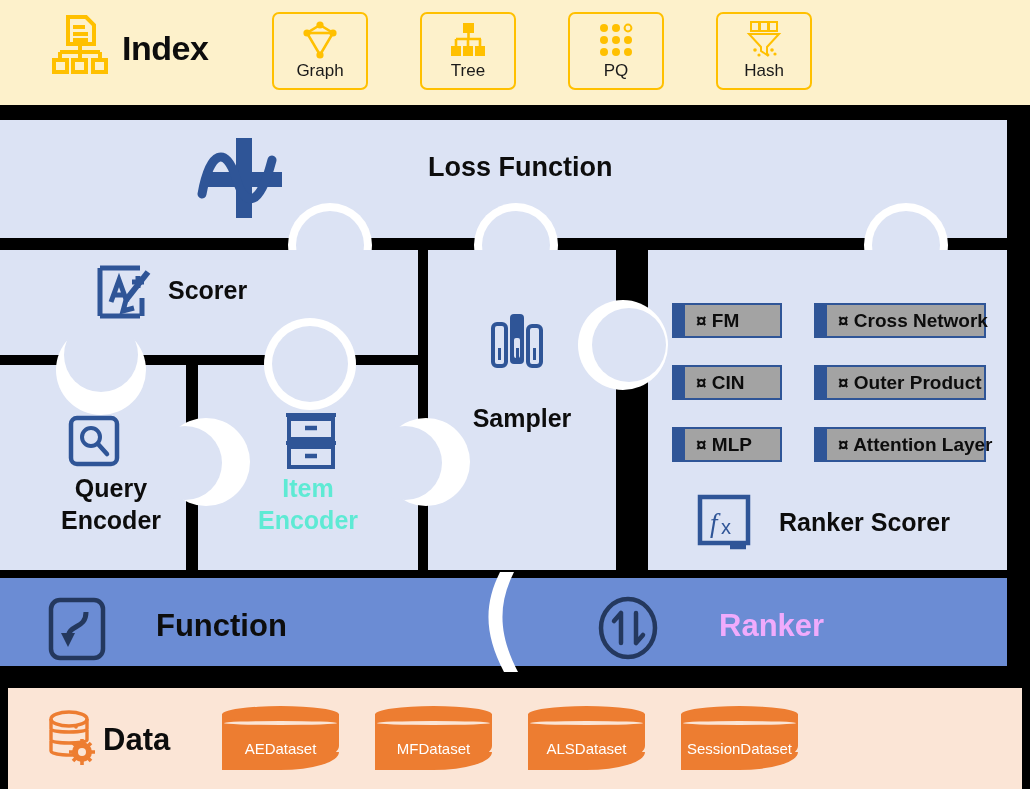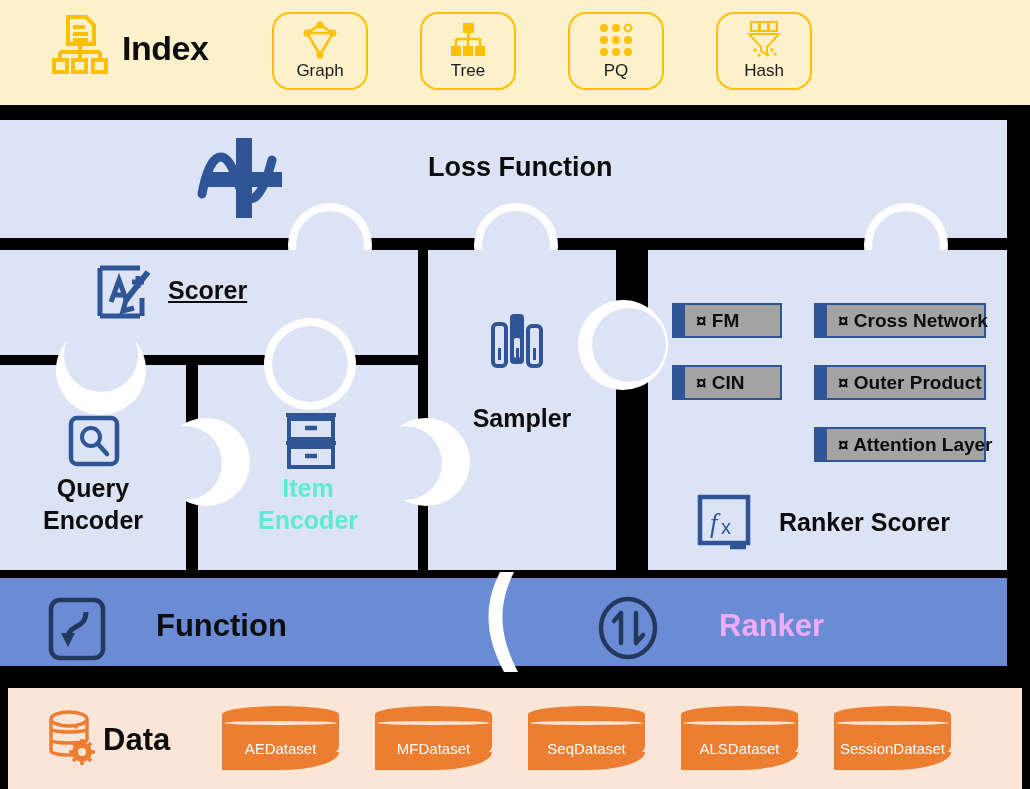--- a/index.html
+++ b/index.html
@@ -4,21 +4,21 @@
 <style>
   html,body{margin:0;padding:0;background:#000;}
   body{width:1030px;height:789px;font-family:"Liberation Sans",sans-serif;overflow:hidden;}
   .stage{position:relative;width:1030px;height:657px;background:#000;}
 
   
   .index-band{position:absolute;left:0;top:0;width:1030px;height:105px;background:#FDF1CB;}
   .index-logo{position:absolute;left:52px;top:14px;display:flex;align-items:center;gap:14px;}
   .index-title{font-size:34px;font-weight:bold;color:#0d0d0d;letter-spacing:-.5px;}
   .idx-cards{position:absolute;left:272px;top:12px;display:flex;gap:52px;}
-  .idx-card{width:96px;height:78px;border:2.5px solid #FFC000;border-radius:18px;
+  .idx-card{width:96px;height:78px;border:2.5px solid #FFC000;border-radius:7px;
             background:#FDF1CB;display:flex;flex-direction:column;align-items:center;
             justify-content:flex-start;padding-top:6px;box-sizing:border-box;}
   .idx-card-label{font-size:17px;color:#1a1a1a;margin-top:1px;}
   .idx-ico{height:40px;display:flex;align-items:center;justify-content:center;}
 
   
   .loss-row{position:absolute;left:0;top:120px;width:1007px;height:118px;background:#DCE3F4;}
   .loss-ico{position:absolute;left:196px;top:136px;}
   .loss-label{position:absolute;left:428px;top:152px;font-size:27px;font-weight:bold;color:#0d0d0d;}
 
@@ -29,24 +29,24 @@
   .p-scorer{left:0;top:0;width:418px;height:105px;}
   .p-query {left:0;top:115px;width:186px;height:205px;}
   .p-item  {left:198px;top:115px;width:220px;height:205px;}
   .p-samp  {left:428px;top:0;width:188px;height:320px;}
   .p-rank  {left:648px;top:0;width:359px;height:320px;}
 
   
   .knob{position:absolute;background:#fff;border-radius:50%;}
   .knob-in{position:absolute;background:#DCE3F4;border-radius:50%;}
 
-  .lbl-scorer{position:absolute;left:168px;top:276px;font-size:25px;font-weight:bold;color:#0d0d0d;text-decoration:underline;}
+  .lbl-scorer{position:absolute;left:168px;top:276px;font-size:25px;font-weight:bold;color:#0d0d0d;}
   .ico-scorer{position:absolute;left:96px;top:264px;}
   .ico-query{position:absolute;left:68px;top:415px;}
-  .lbl-query{position:absolute;left:0px;top:472px;width:186px;text-align:center;
+  .lbl-query{position:absolute;left:18px;top:472px;width:186px;text-align:center;
              font-size:25px;font-weight:bold;color:#0d0d0d;line-height:1.28;}
   .ico-item{position:absolute;left:283px;top:410px;}
   .lbl-item{position:absolute;left:198px;top:472px;width:220px;text-align:center;
             font-size:25px;font-weight:bold;color:#5eead4;line-height:1.28;}
   .ico-samp{position:absolute;left:488px;top:310px;}
   .lbl-samp{position:absolute;left:428px;top:404px;width:188px;text-align:center;
             font-size:25px;font-weight:bold;color:#0d0d0d;}
 
   
   .chips{position:absolute;left:672px;top:303px;}
@@ -280,20 +280,23 @@
 
   <div class="chips">
     <div class="chipcols">
       <div class="col-a">
         <div class="chip">
           <span>¤ FM</span>
           </div>
         <div class="chip">
           <span>¤ CIN</span>
           </div>
+        <div class="chip">
+          <span>¤ MLP</span>
+          </div>
       </div>
       <div class="col-b">
         <div class="chip">
           <span>¤ Cross Network</span>
           </div>
         <div class="chip">
           <span>¤ Outer Product</span>
           </div>
         <div class="chip">
           <span>¤ Attention Layer</span>
@@ -369,27 +372,20 @@
       <div class="cyl-bot"></div>
       <div class="cyl-top"></div>
       <div class="cyl-line"></div>
       <div class="cyl-label">MFDataset</div>
     </div>
     <div class="cyl">
       <div class="cyl-body"></div>
       <div class="cyl-bot"></div>
       <div class="cyl-top"></div>
       <div class="cyl-line"></div>
-      <div class="cyl-label">SeqDataset</div>
-    </div>
-    <div class="cyl">
-      <div class="cyl-body"></div>
-      <div class="cyl-bot"></div>
-      <div class="cyl-top"></div>
-      <div class="cyl-line"></div>
       <div class="cyl-label">ALSDataset</div>
     </div>
     <div class="cyl">
       <div class="cyl-body"></div>
       <div class="cyl-bot"></div>
       <div class="cyl-top"></div>
       <div class="cyl-line"></div>
       <div class="cyl-label">SessionDataset</div>
     </div>
   </div>

